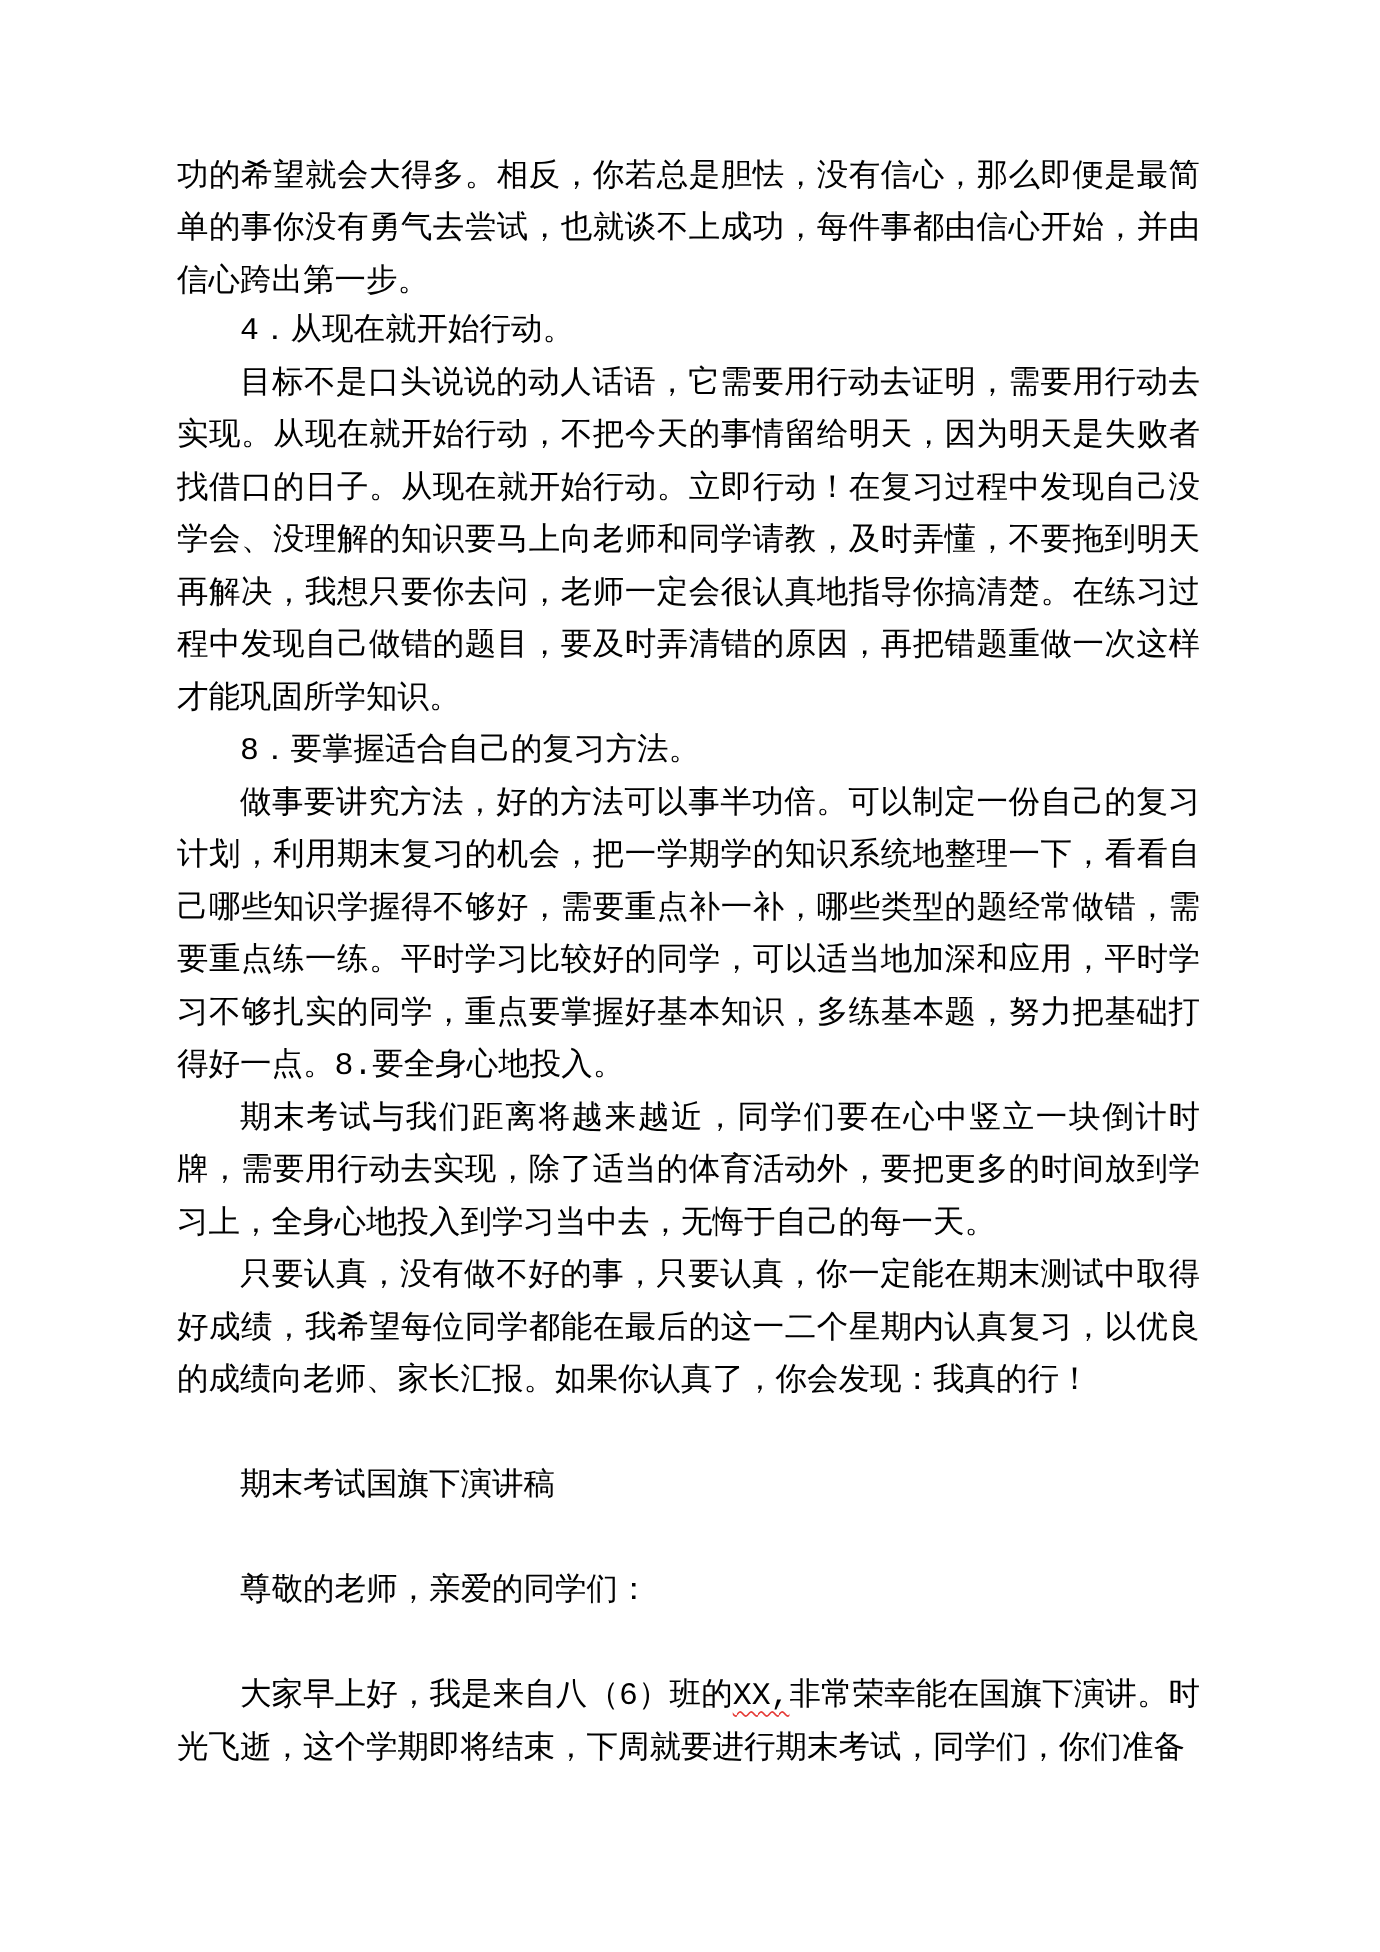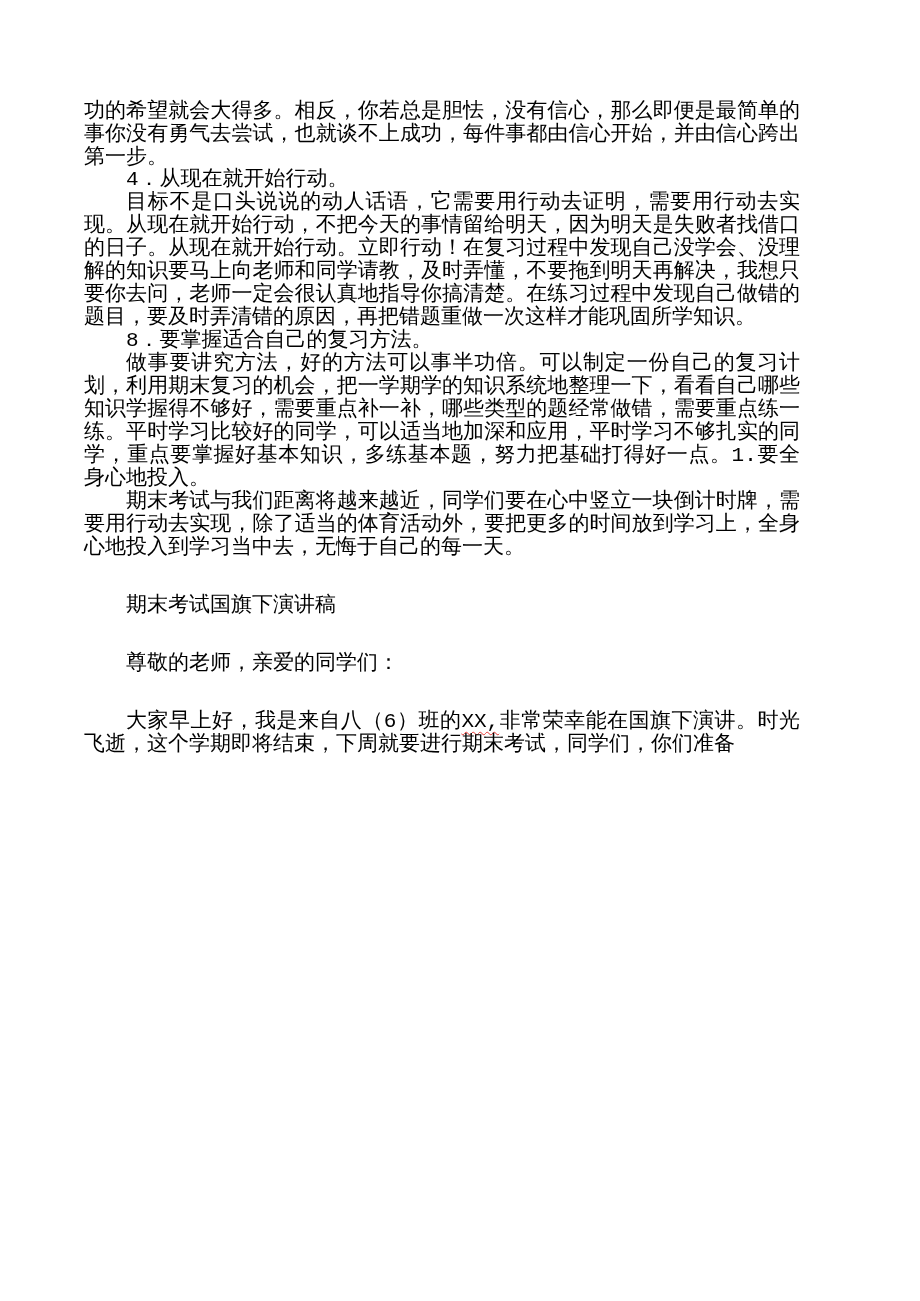--- a/index.html
+++ b/index.html
@@ -8,22 +8,22 @@
     background: #ffffff;
   }
   .page {
     position: relative;
     width: 920px;
     height: 1301px;
     background: #ffffff;
     color: #000000;
     font-family: "Liberation Serif", "DejaVu Serif", serif;
     font-size: 21px;
-    line-height: 23px;
-    padding: 99px 120px 0 84px;
+    line-height: 35px;
+    padding: 99px 120px 0 118px;
     overflow: hidden;
   }
   .doc-body { width: 100%; }
   p.para {
     margin: 0;
     text-align: justify;
     word-break: break-all;
   }
   p.indent { text-indent: 2em; font-family: Liberation Mono, monospace; }
   p.space-before { margin-top: 35px; }
@@ -37,19 +37,20 @@
 </style>
 </head>
 <body>
 
 <div class="page">
   <div class="doc-body">
     <p class="para">功的希望就会大得多。相反，你若总是胆怯，没有信心，那么即便是最简单的事你没有勇气去尝试，也就谈不上成功，每件事都由信心开始，并由信心跨出第一步。</p>
     <p class="para indent">4．从现在就开始行动。</p>
     <p class="para indent">目标不是口头说说的动人话语，它需要用行动去证明，需要用行动去实现。从现在就开始行动，不把今天的事情留给明天，因为明天是失败者找借口的日子。从现在就开始行动。立即行动！在复习过程中发现自己没学会、没理解的知识要马上向老师和同学请教，及时弄懂，不要拖到明天再解决，我想只要你去问，老师一定会很认真地指导你搞清楚。在练习过程中发现自己做错的题目，要及时弄清错的原因，再把错题重做一次这样才能巩固所学知识。</p>
     <p class="para indent">8．要掌握适合自己的复习方法。</p>
-    <p class="para indent">做事要讲究方法，好的方法可以事半功倍。可以制定一份自己的复习计划，利用期末复习的机会，把一学期学的知识系统地整理一下，看看自己哪些知识学握得不够好，需要重点补一补，哪些类型的题经常做错，需要重点练一练。平时学习比较好的同学，可以适当地加深和应用，平时学习不够扎实的同学，重点要掌握好基本知识，多练基本题，努力把基础打得好一点。1.要全身心地投入。</p>
+    <p class="para indent">做事要讲究方法，好的方法可以事半功倍。可以制定一份自己的复习计划，利用期末复习的机会，把一学期学的知识系统地整理一下，看看自己哪些知识学握得不够好，需要重点补一补，哪些类型的题经常做错，需要重点练一练。平时学习比较好的同学，可以适当地加深和应用，平时学习不够扎实的同学，重点要掌握好基本知识，多练基本题，努力把基础打得好一点。8.要全身心地投入。</p>
     <p class="para indent">期末考试与我们距离将越来越近，同学们要在心中竖立一块倒计时牌，需要用行动去实现，除了适当的体育活动外，要把更多的时间放到学习上，全身心地投入到学习当中去，无悔于自己的每一天。</p>
+    <p class="para indent">只要认真，没有做不好的事，只要认真，你一定能在期末测试中取得好成绩，我希望每位同学都能在最后的这一二个星期内认真复习，以优良的成绩向老师、家长汇报。如果你认真了，你会发现：我真的行！</p>
     <p class="para indent space-before">期末考试国旗下演讲稿</p>
     <p class="para indent space-before">尊敬的老师，亲爱的同学们：</p>
     <p class="para indent space-before"><span>大家早上好，我是来自八（6）班的</span><span class="spell-error">XX,</span><span>非常荣幸能在国旗下演讲。时光飞逝，这个学期即将结束，下周就要进行期末考试，同学们，你们准备</span></p>
   </div>
 </div>
 
 </body></html>

